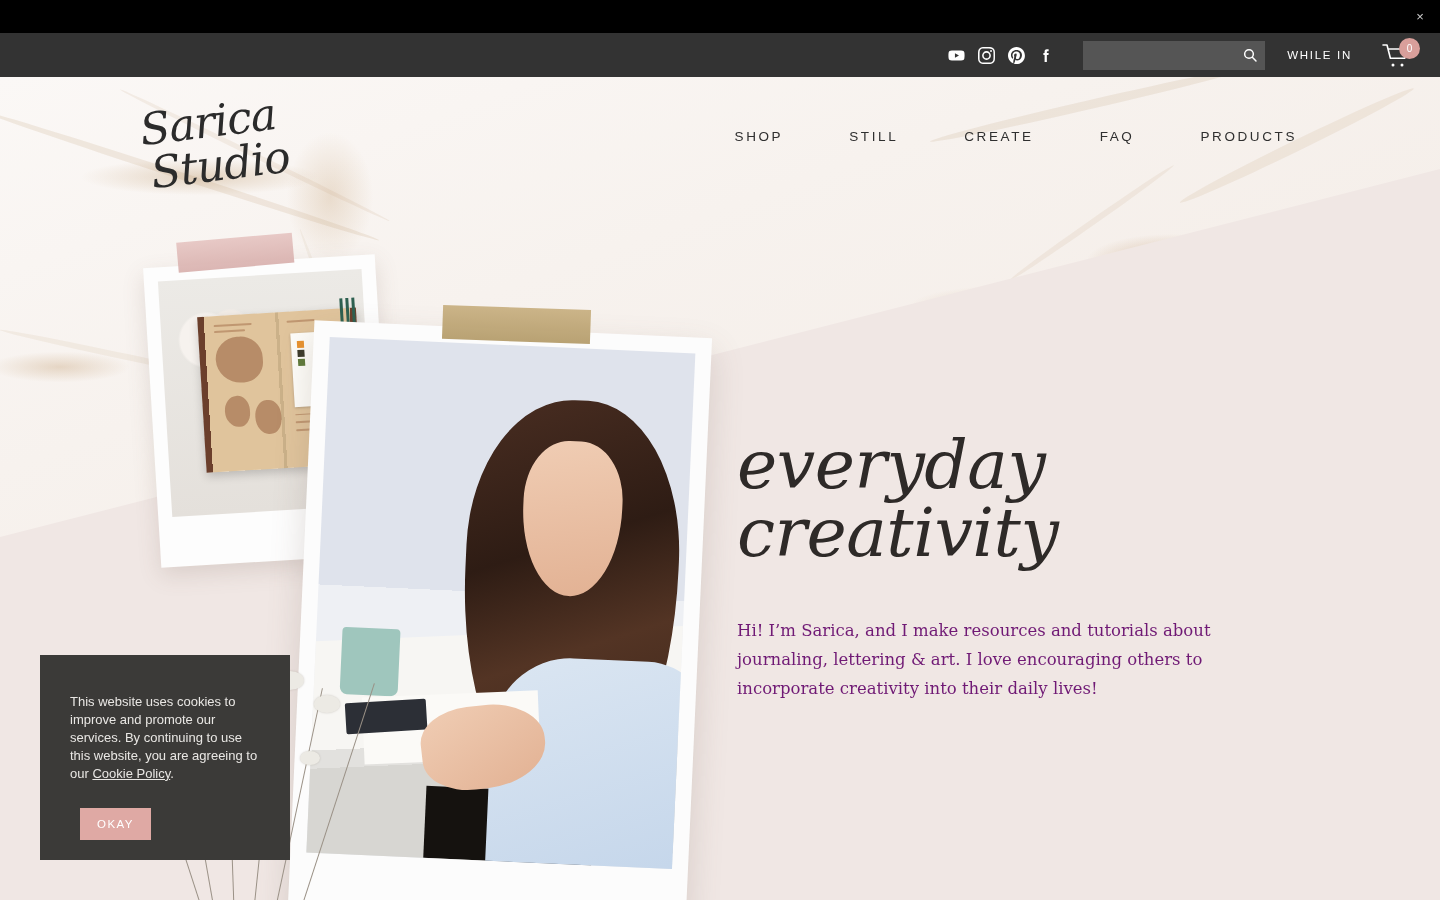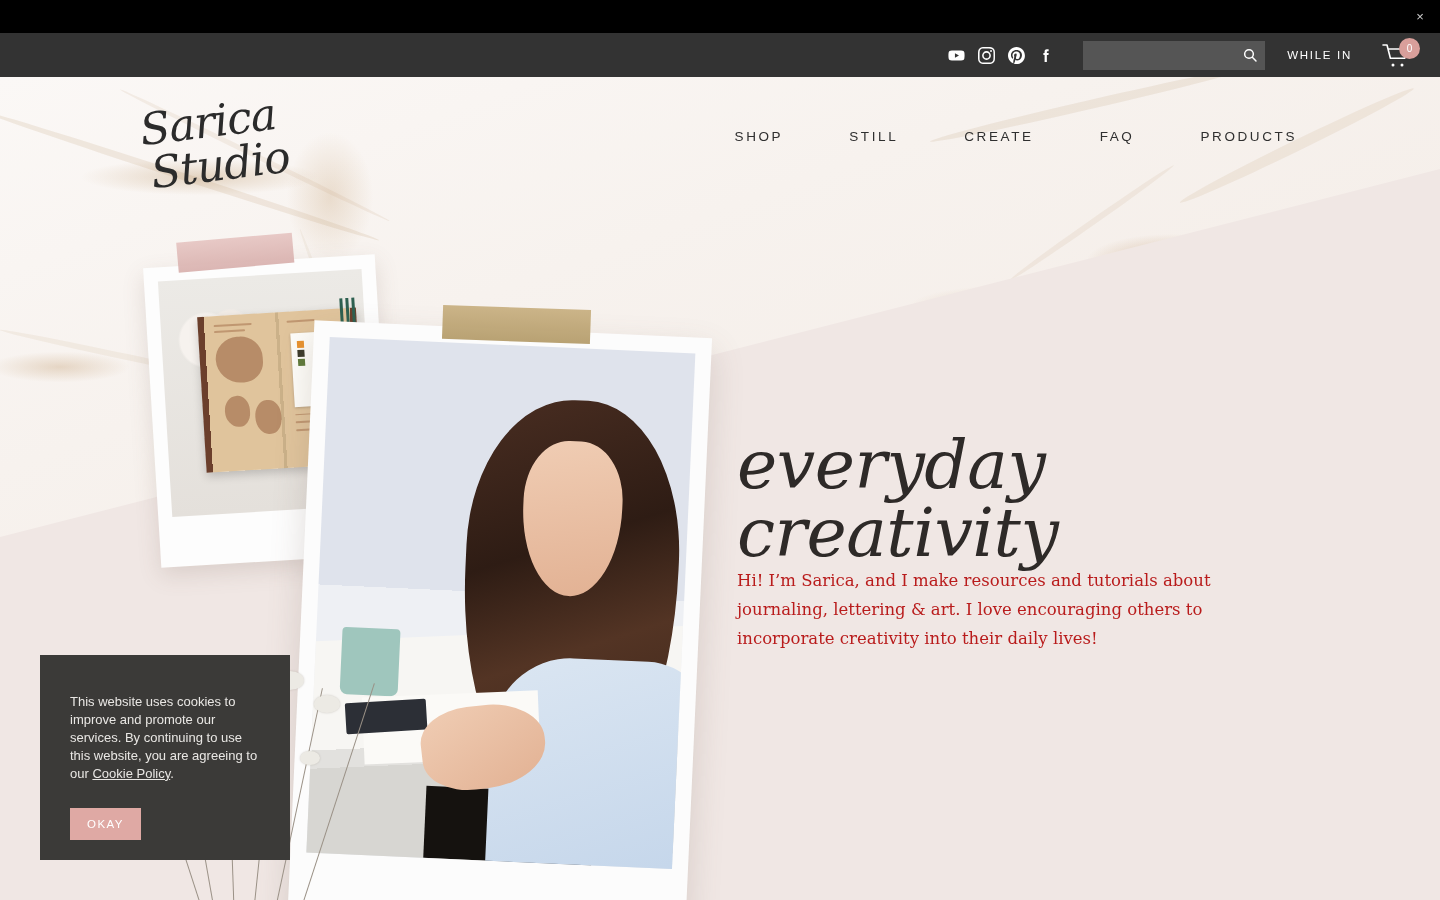--- a/index.html
+++ b/index.html
@@ -235,38 +235,39 @@
     text-decoration:none; padding:0 33px; cursor:pointer; white-space:nowrap;
   }
 
   
   .hero-copy { position:absolute; left:737px; top:431px; width:580px; z-index:4; }
   .hero-title {
     font-family:"DejaVu Serif", serif; font-style:italic; font-weight:400;
     font-size:68px; line-height:1; color:#2e2a28; letter-spacing:-.5px;
   }
   .hero-sub {
-    font-family:"DejaVu Serif", serif;
-    font-size:16.5px; line-height:1.75; color:#b91c1c; width:560px;
+    margin-top:50px; font-family:"DejaVu Serif", serif;
+    font-size:16.5px; line-height:1.75; color:#701a75; width:560px;
   }
 
   
   .cookie {
     position:absolute; left:40px; top:655px; width:250px; height:205px;
     background:#3b3a38; z-index:20; padding:38px 30px 0 30px;
   }
   .cookie-text {
     color:#e9e7e4; font-size:13px; line-height:1.38;
   }
   .cookie-text a { color:#e9e7e4; text-decoration:underline; cursor:pointer; }
   .cookie-btn {
     margin-top:25px; width:71px; height:32px;
     background:#dfa9a4; color:#fff; border:0; cursor:pointer;
     font-size:11.5px; letter-spacing:1.5px;
     font-family:"Liberation Sans", sans-serif;
+    margin-left:10px;
   }
 </style>
 </head>
 <body>
 
 <div class="announce">
   <span class="announce-close">×</span>
 </div>
 
 <div class="utility">

